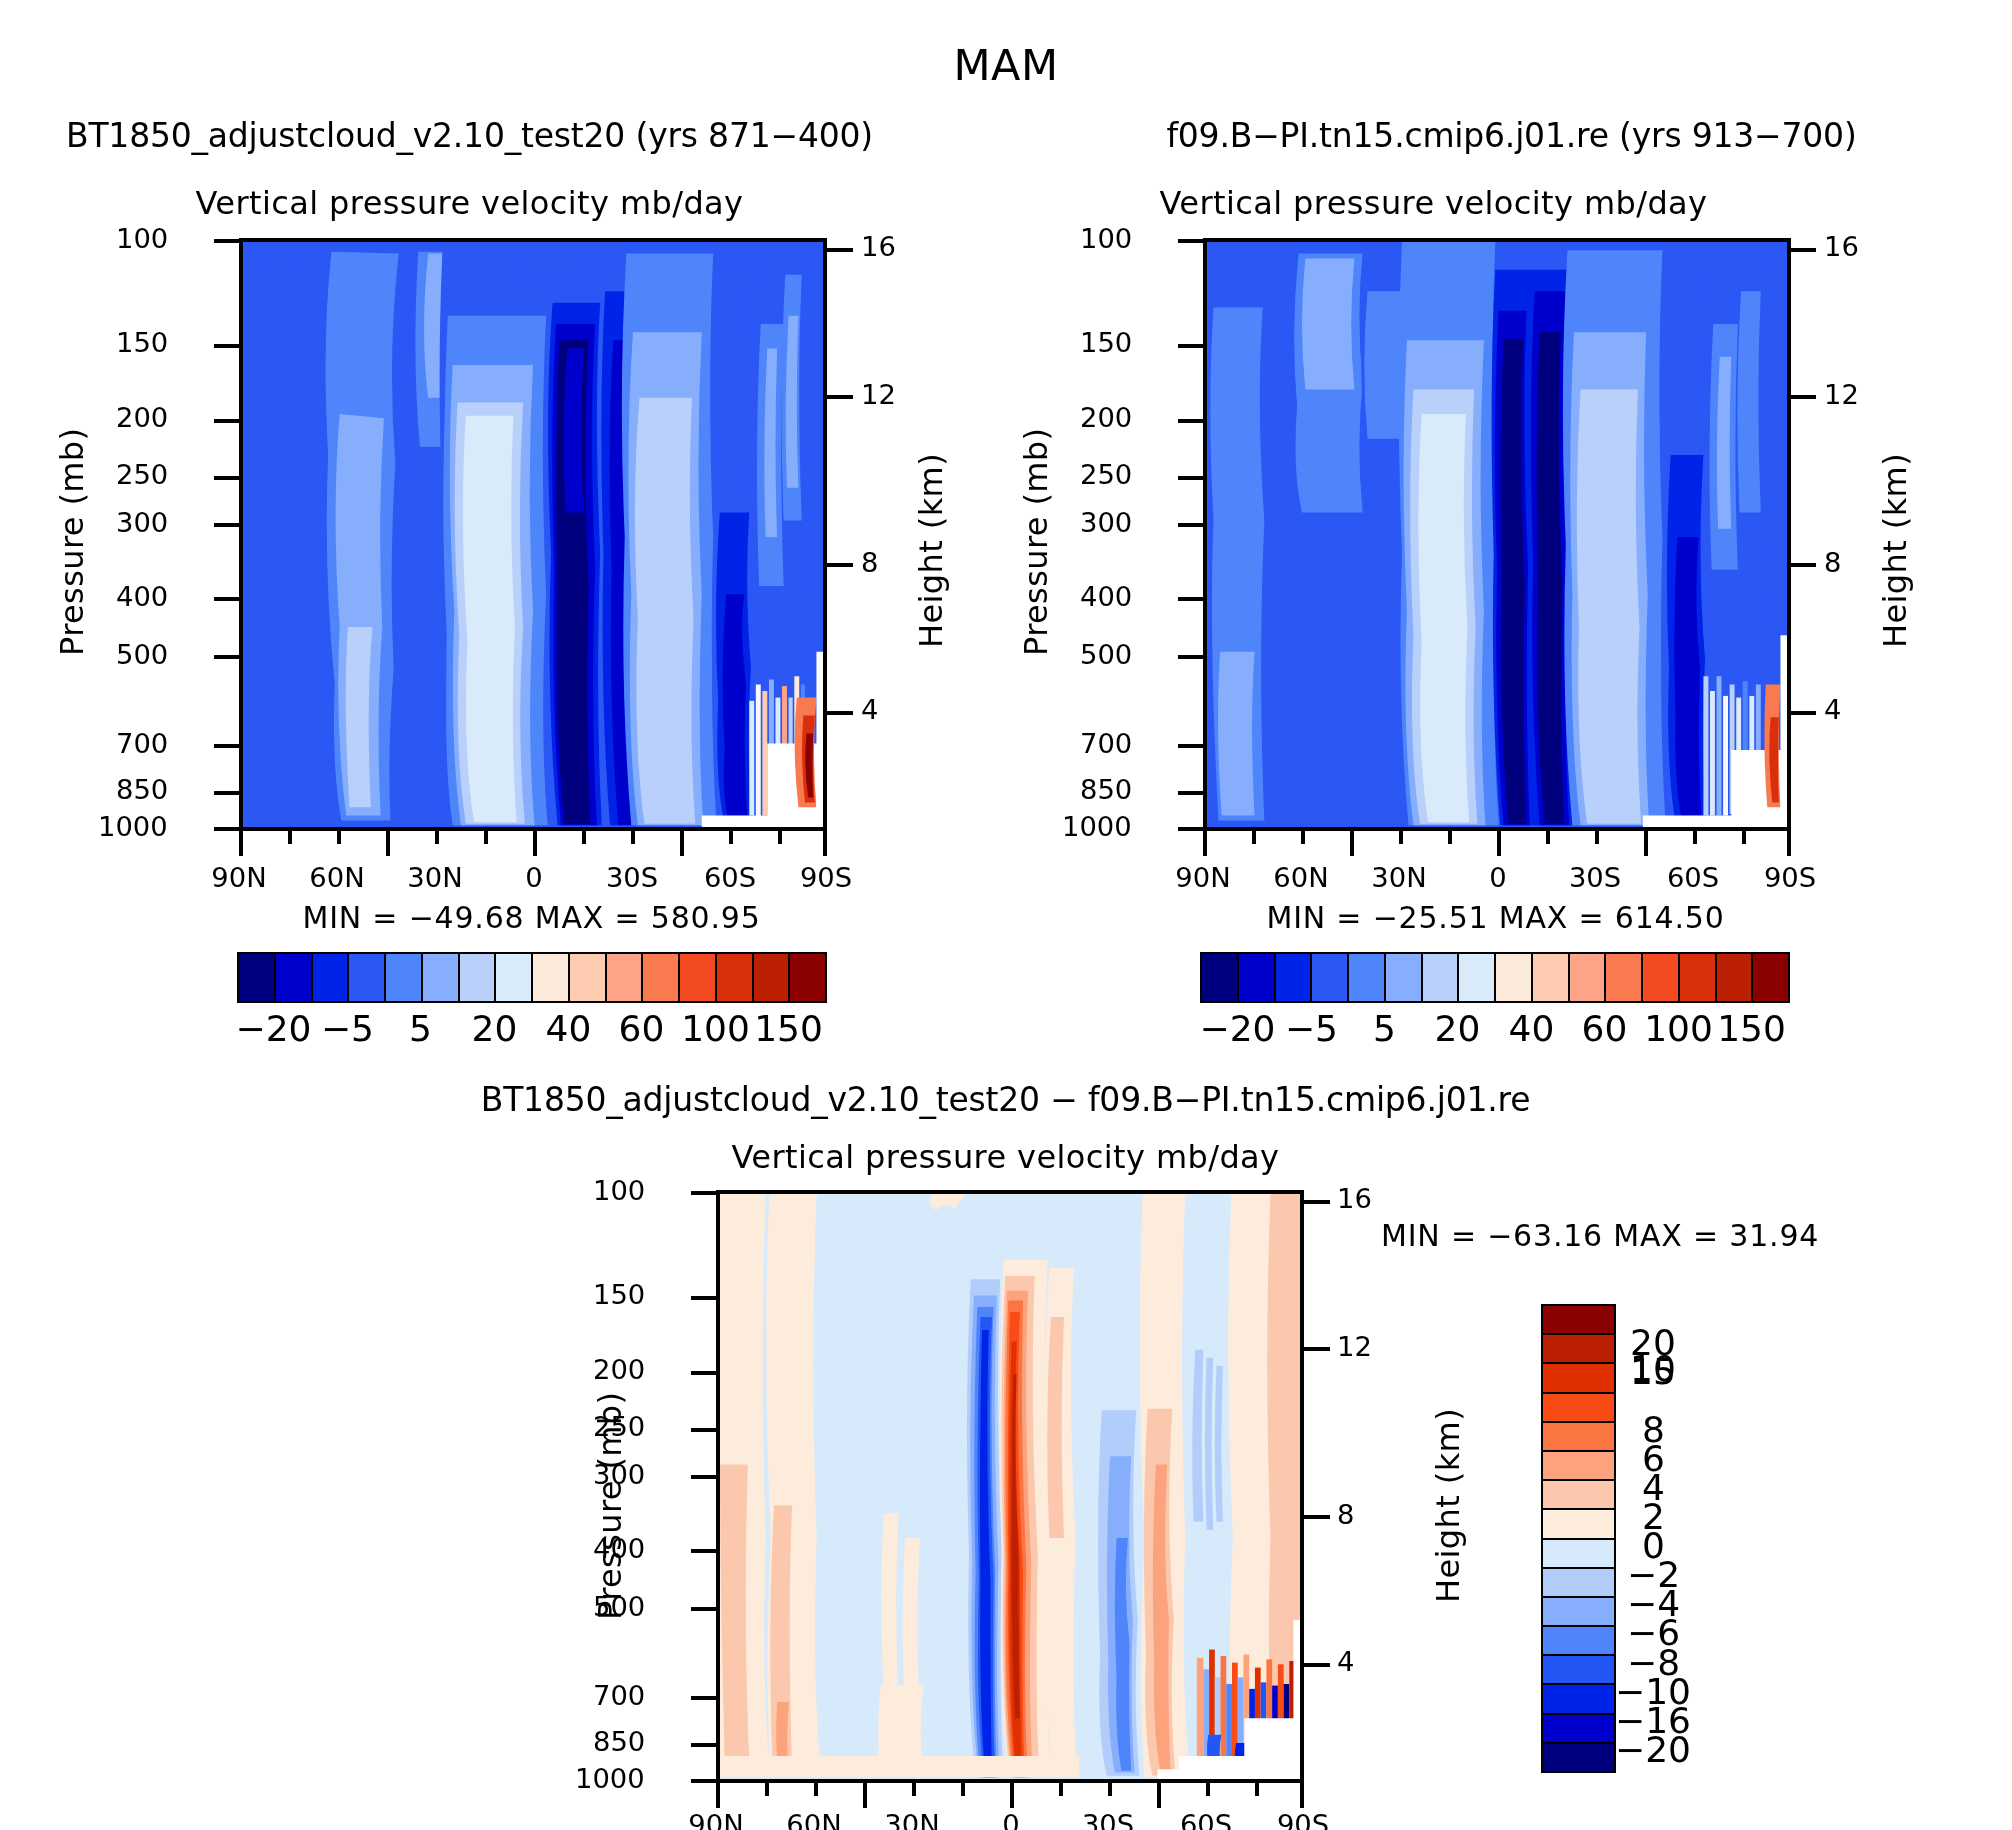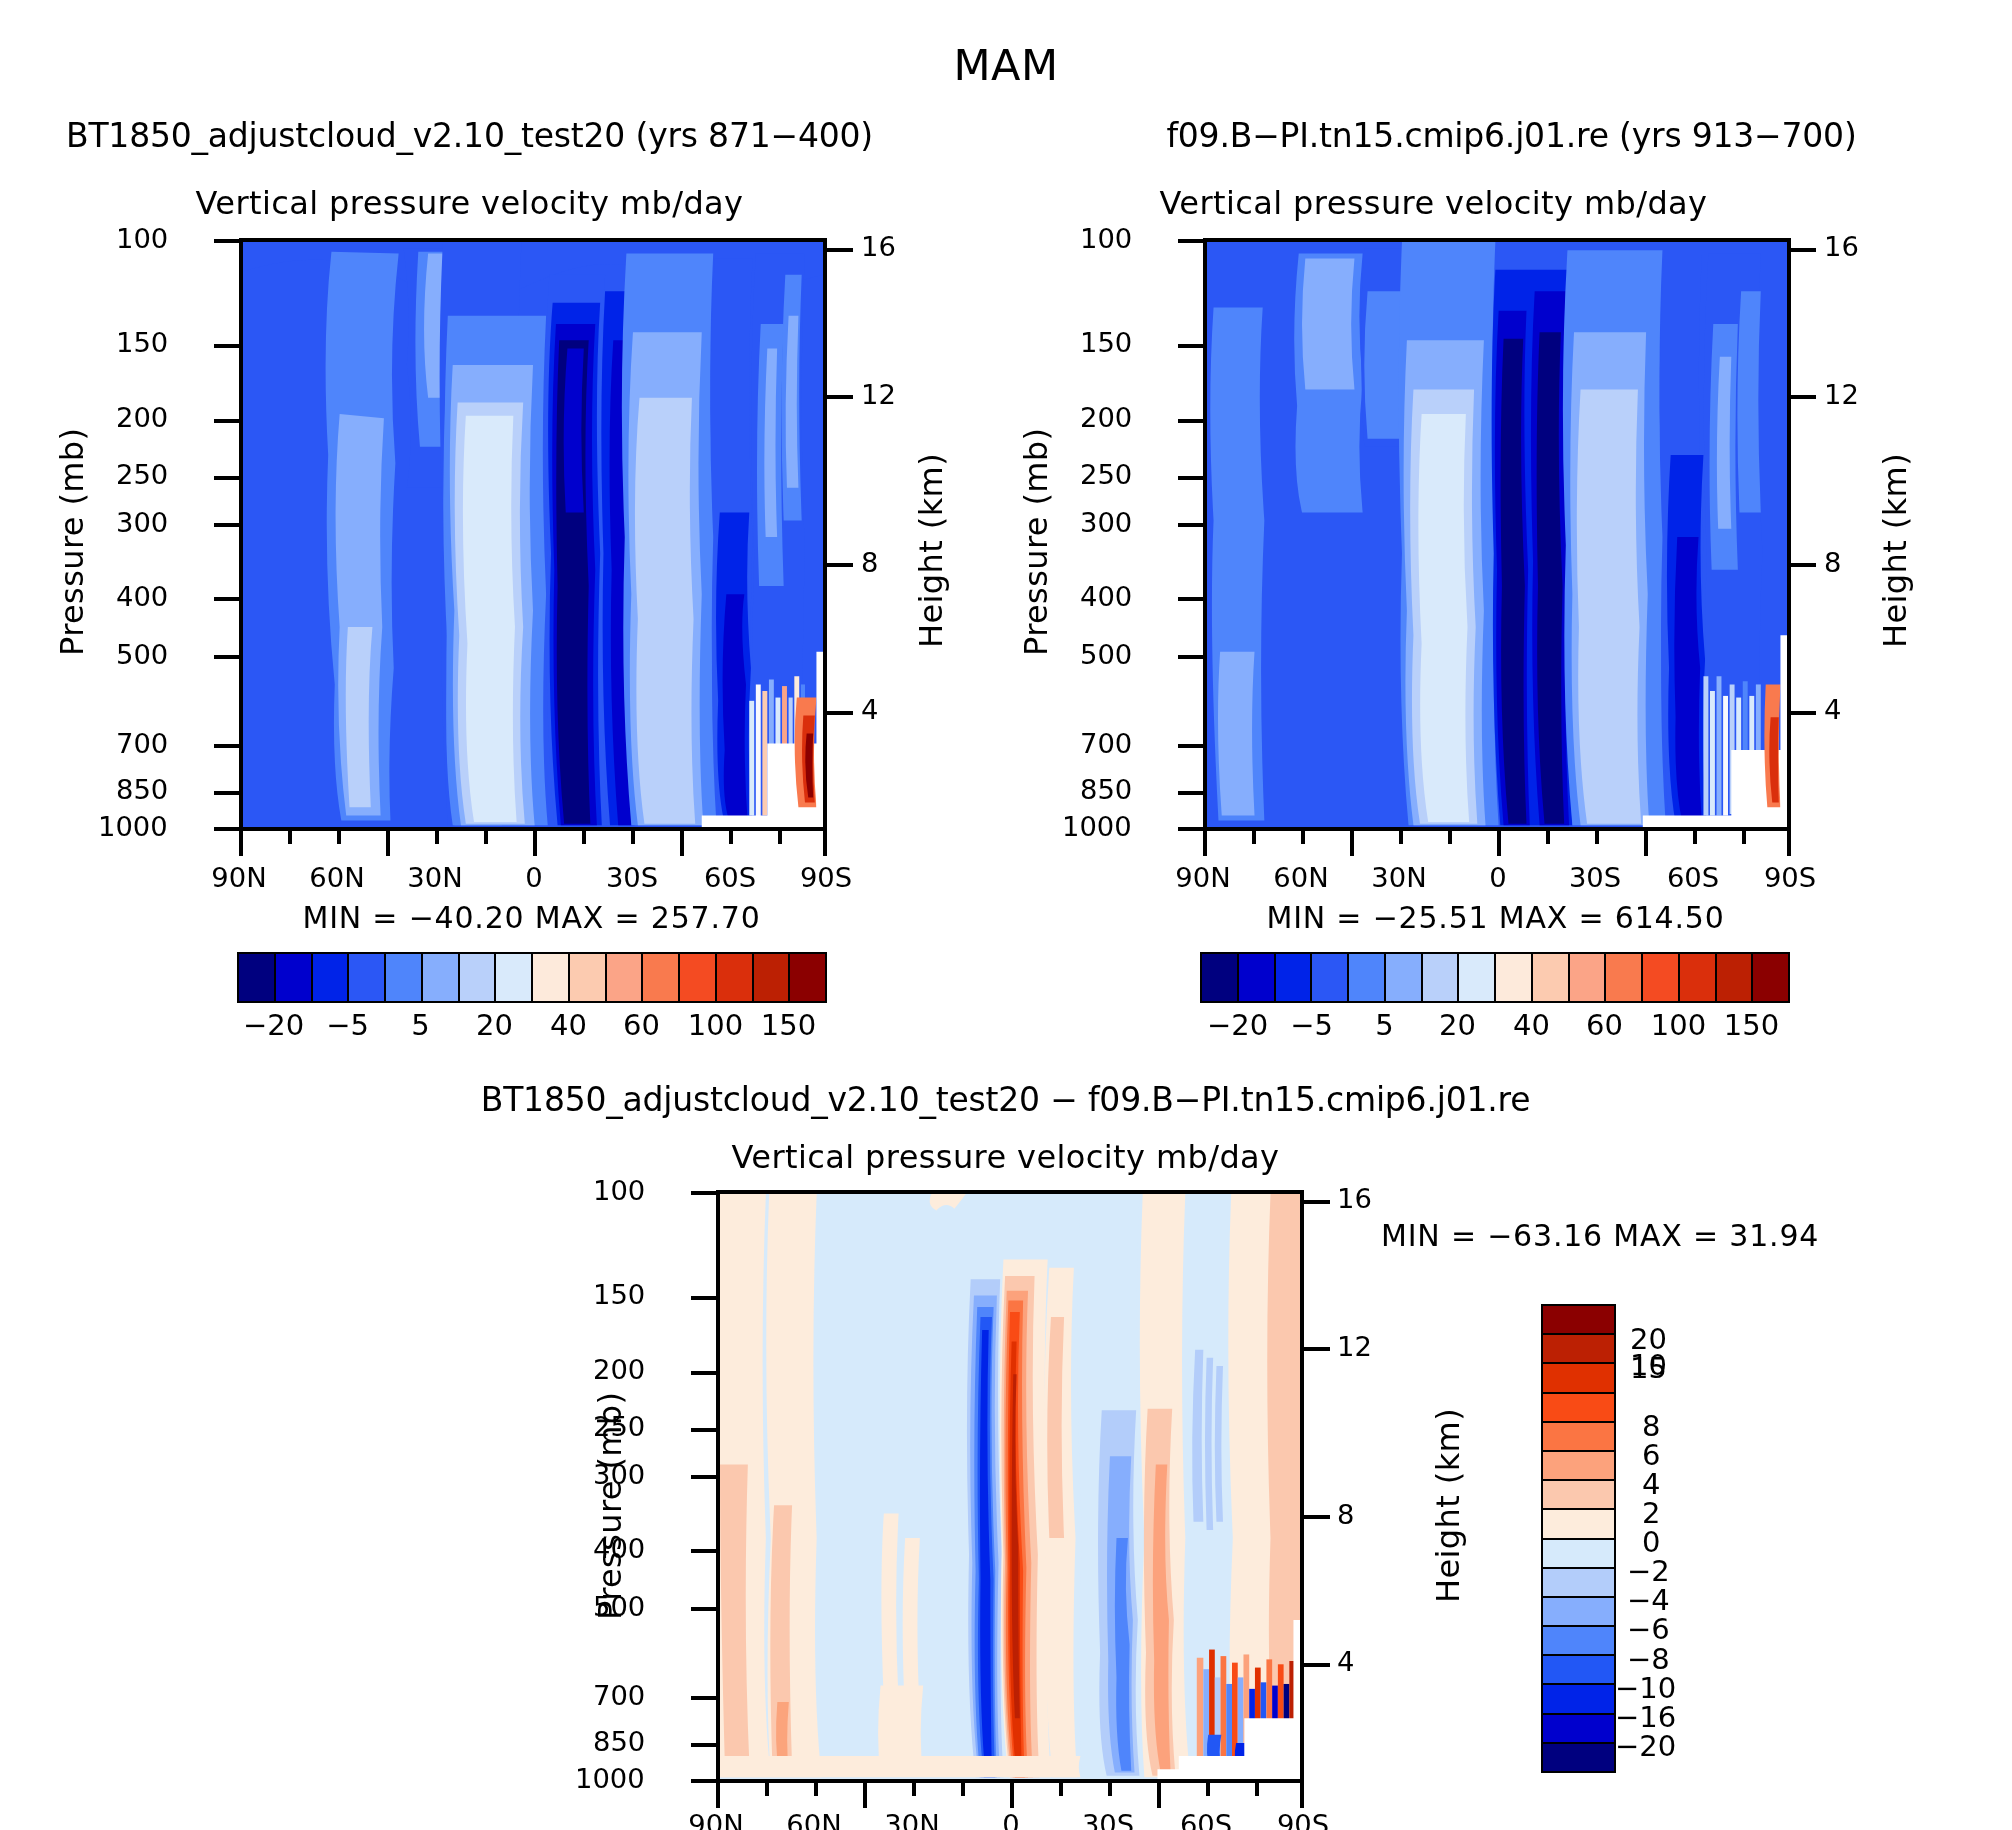--- a/index.html
+++ b/index.html
@@ -35,21 +35,21 @@
   .minmax {
     font-size: 30px;
     white-space: nowrap;
     letter-spacing: 0.8px;
   }
   .tick-label {
     font-size: 27.4px;
     white-space: nowrap;
   }
   .cbar-label {
-    font-size: 29px;
+    font-size: 36px;
     white-space: nowrap;
   }
   .axis-title {
     font-size: 32px;
     white-space: nowrap;
     letter-spacing: 0.4px;
   }
   .rot-left  { transform: rotate(-90deg); transform-origin: 0 0; }
   .rot-right { transform: rotate(-90deg); transform-origin: 0 0; }
 
@@ -240,21 +240,21 @@
   <div class="tick tick-v abs" style="left:823px; top:831px; height:25px;"></div>
   <div class="abs ctr tick-label" style="left:189px; top:862px; width:100px;">90N</div>
   <div class="abs ctr tick-label" style="left:287px; top:862px; width:100px;">60N</div>
   <div class="abs ctr tick-label" style="left:385px; top:862px; width:100px;">30N</div>
   <div class="abs ctr tick-label" style="left:484px; top:862px; width:100px;">0</div>
   <div class="abs ctr tick-label" style="left:582px; top:862px; width:100px;">30S</div>
   <div class="abs ctr tick-label" style="left:680px; top:862px; width:100px;">60S</div>
   <div class="abs ctr tick-label" style="left:776px; top:862px; width:100px;">90S</div>
 </div>
 
-<div class="abs ctr minmax" style="left:199px; top:900px; width:665px;">MIN = −40.20   MAX = 257.70</div>
+<div class="abs ctr minmax" style="left:199px; top:900px; width:665px;">MIN = −49.68   MAX = 580.95</div>
 
 <div class="cbar-h" style="left:237px; top:952px; width:586px; height:47px;">
   <div style="background:#00007f"></div>
   <div style="background:#0000cd"></div>
   <div style="background:#0023e8"></div>
   <div style="background:#2b57f5"></div>
   <div style="background:#4f85fb"></div>
   <div style="background:#86aefd"></div>
   <div style="background:#b9d0fa"></div>
   <div style="background:#d9eafb"></div>

